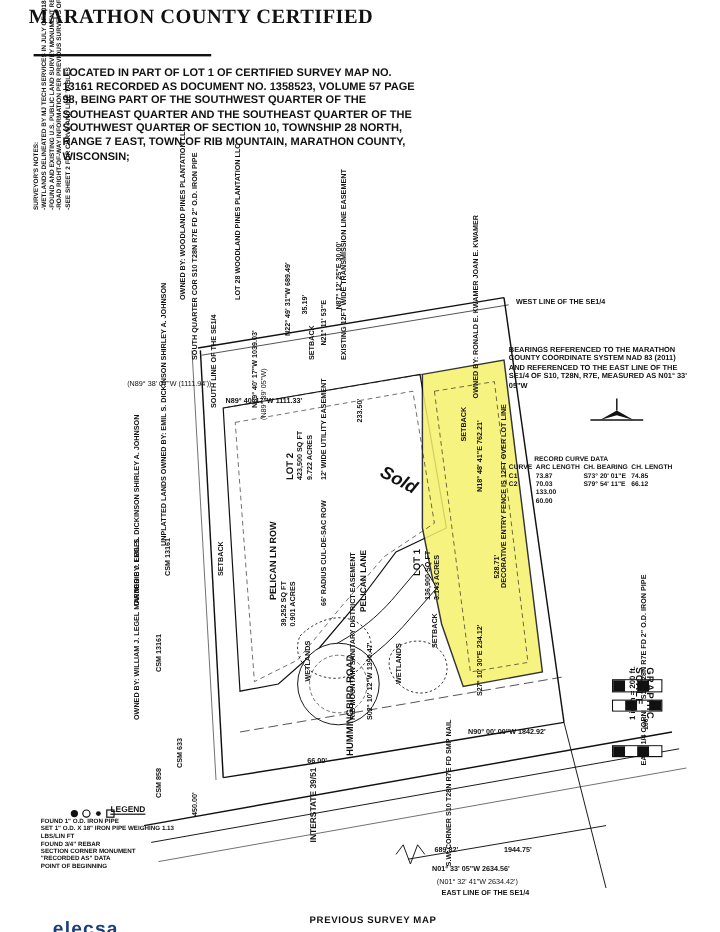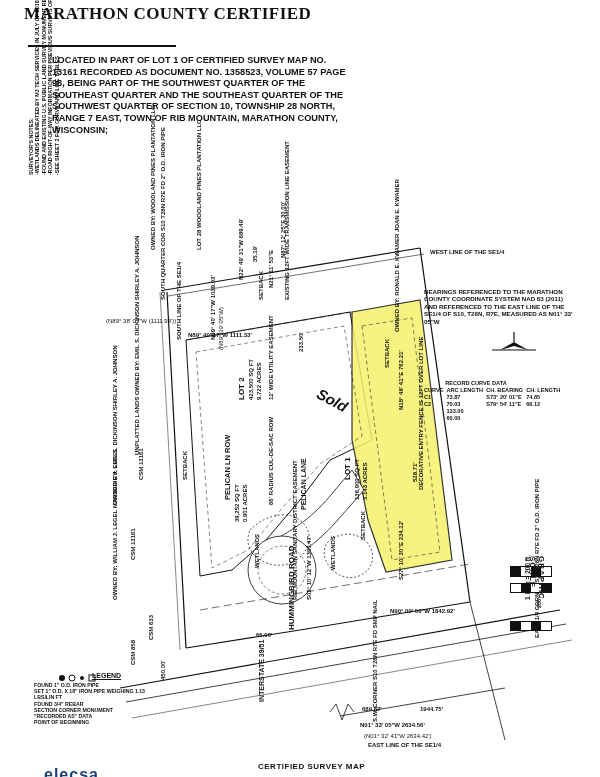--- a/index.html
+++ b/index.html
@@ -268,15 +268,15 @@
     <div><span>POINT OF BEGINNING</span></div>
   </div>
 
   <svg style="position:absolute;left:56px;top:672px;" width="40" height="14">
     <circle cx="6" cy="6" r="3" fill="#111"></circle>
     <circle cx="16" cy="6" r="3" fill="none" stroke="#111"></circle>
     <circle cx="26" cy="6" r="2" fill="#111"></circle>
     <rect x="33" y="3" width="6" height="6" fill="none" stroke="#111"></rect>
   </svg>
 
-  <div class="footer">CERTIFIED SURVEY MAP</div>
+  <div class="footer">PREVIOUS SURVEY MAP</div>
   <div class="brand">elecsa</div>
 </div>
 
 </body></html>

